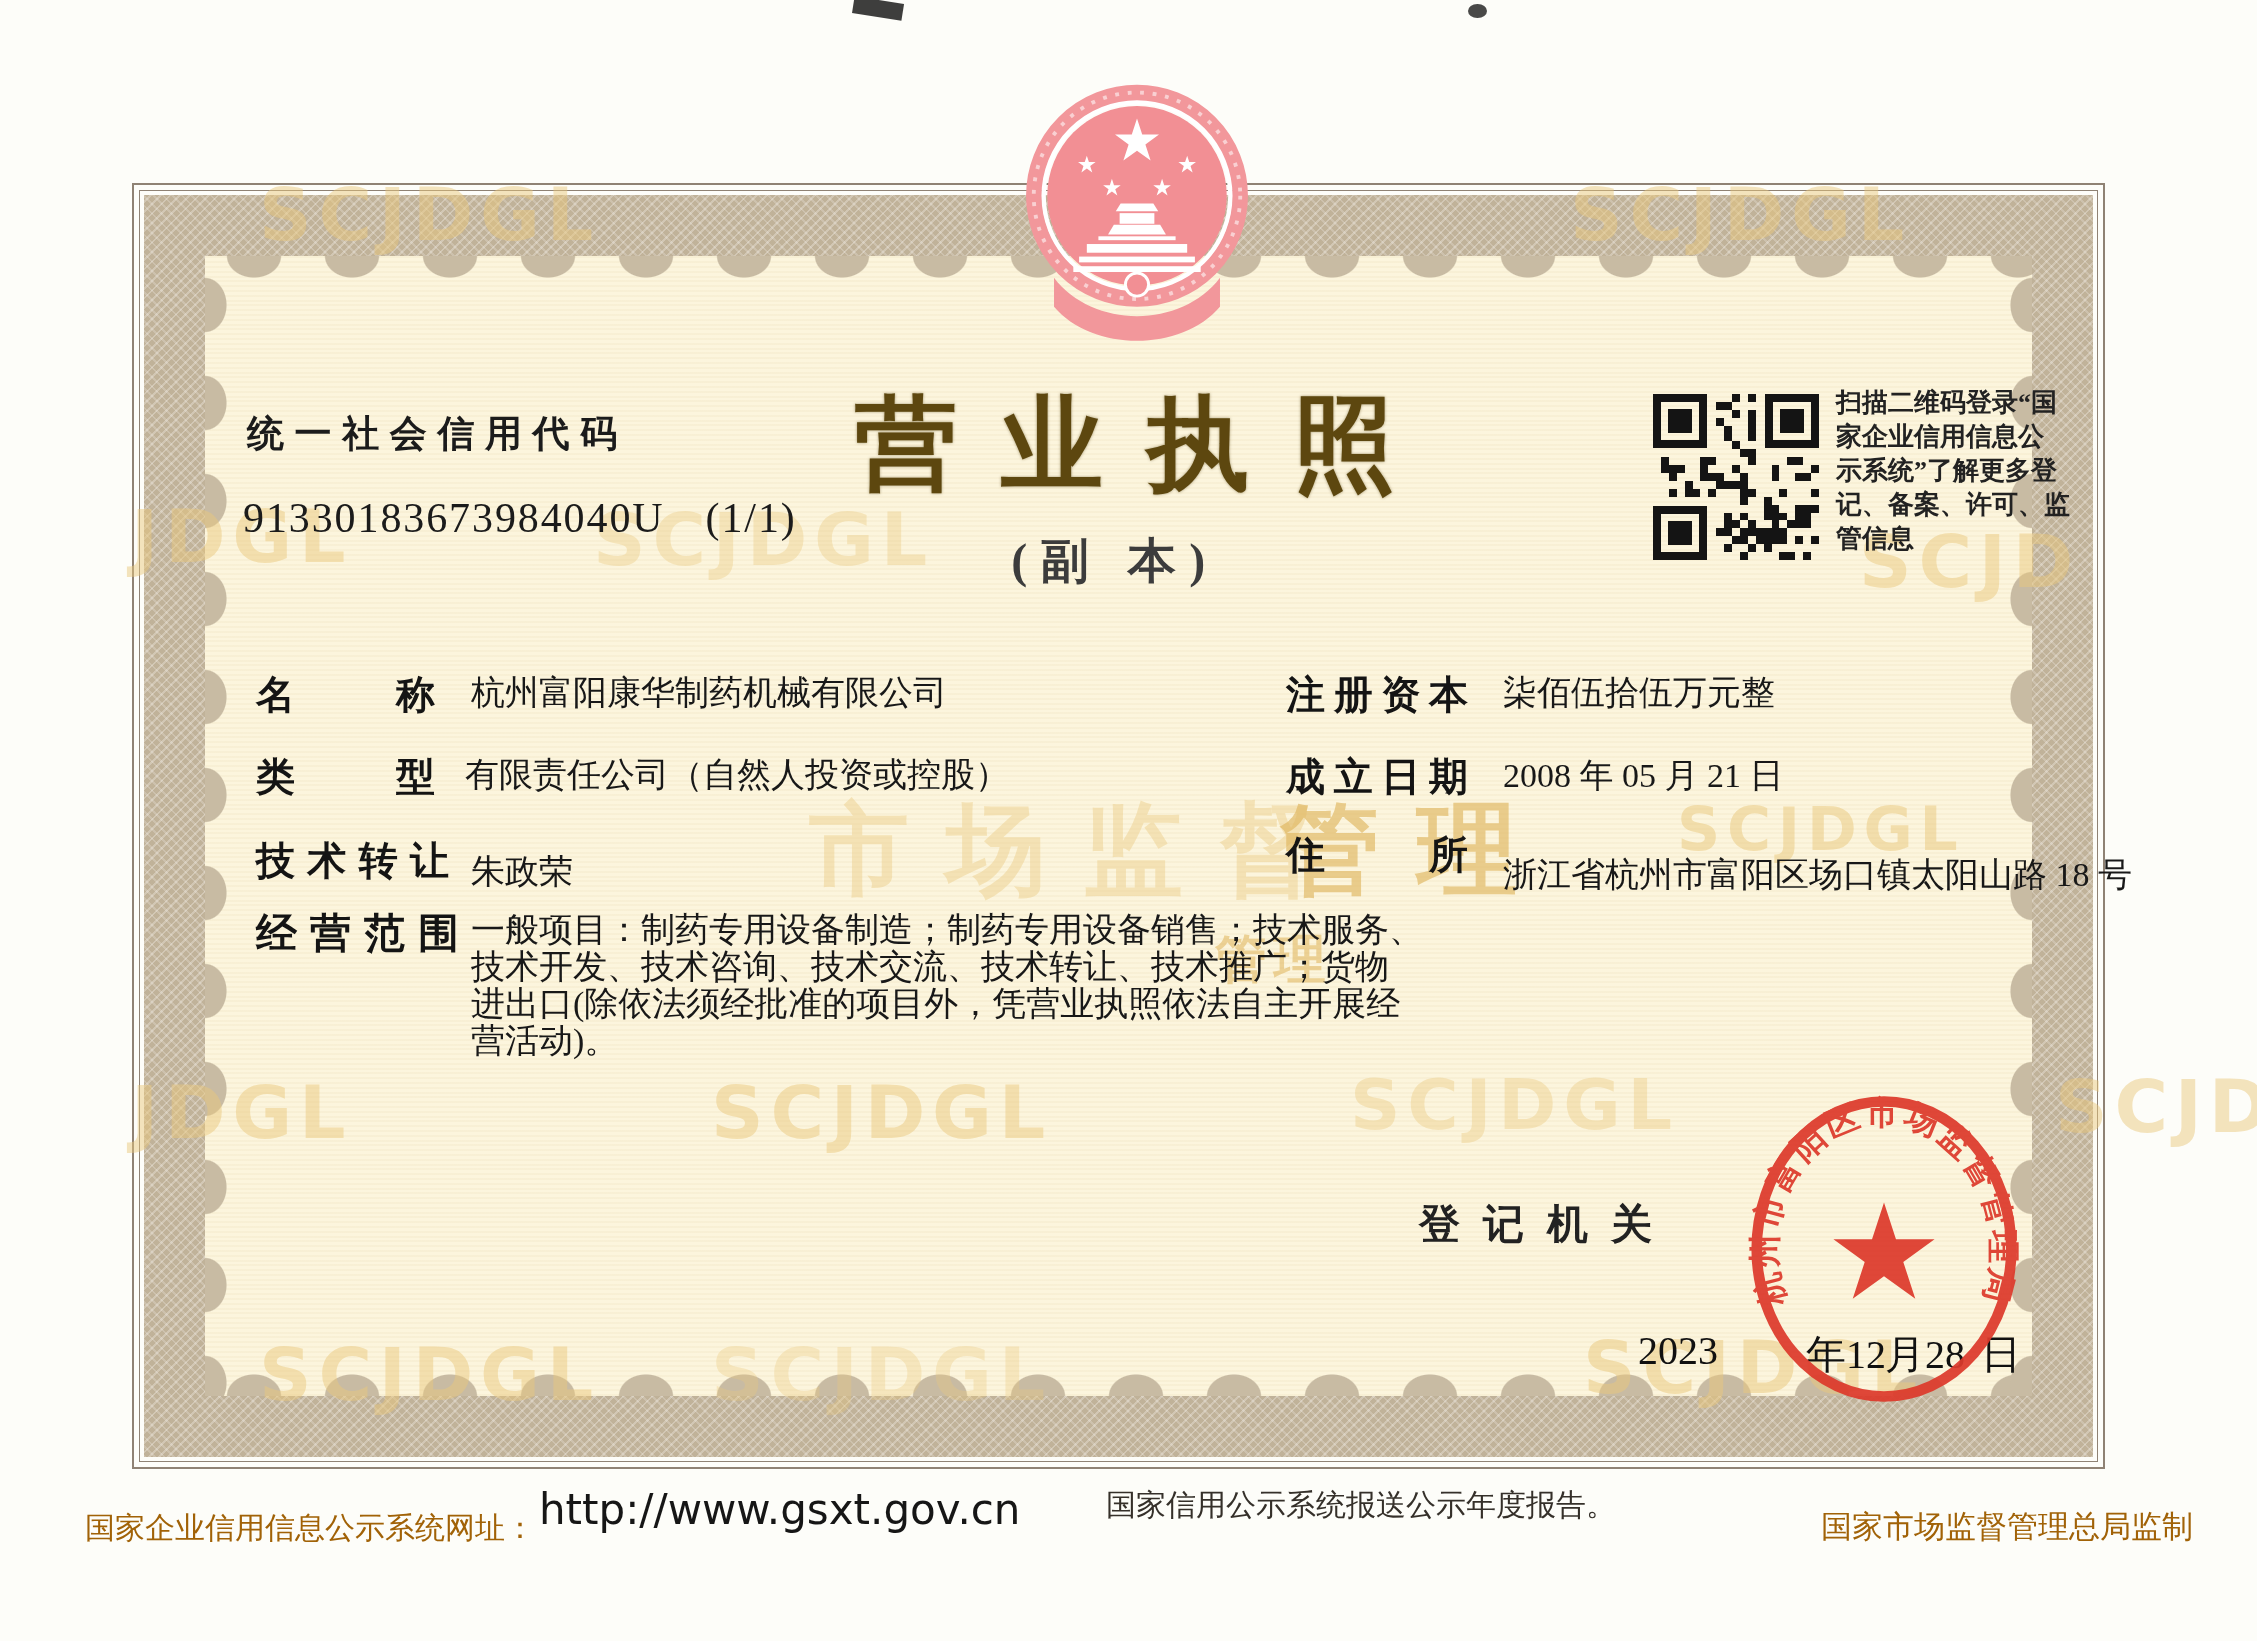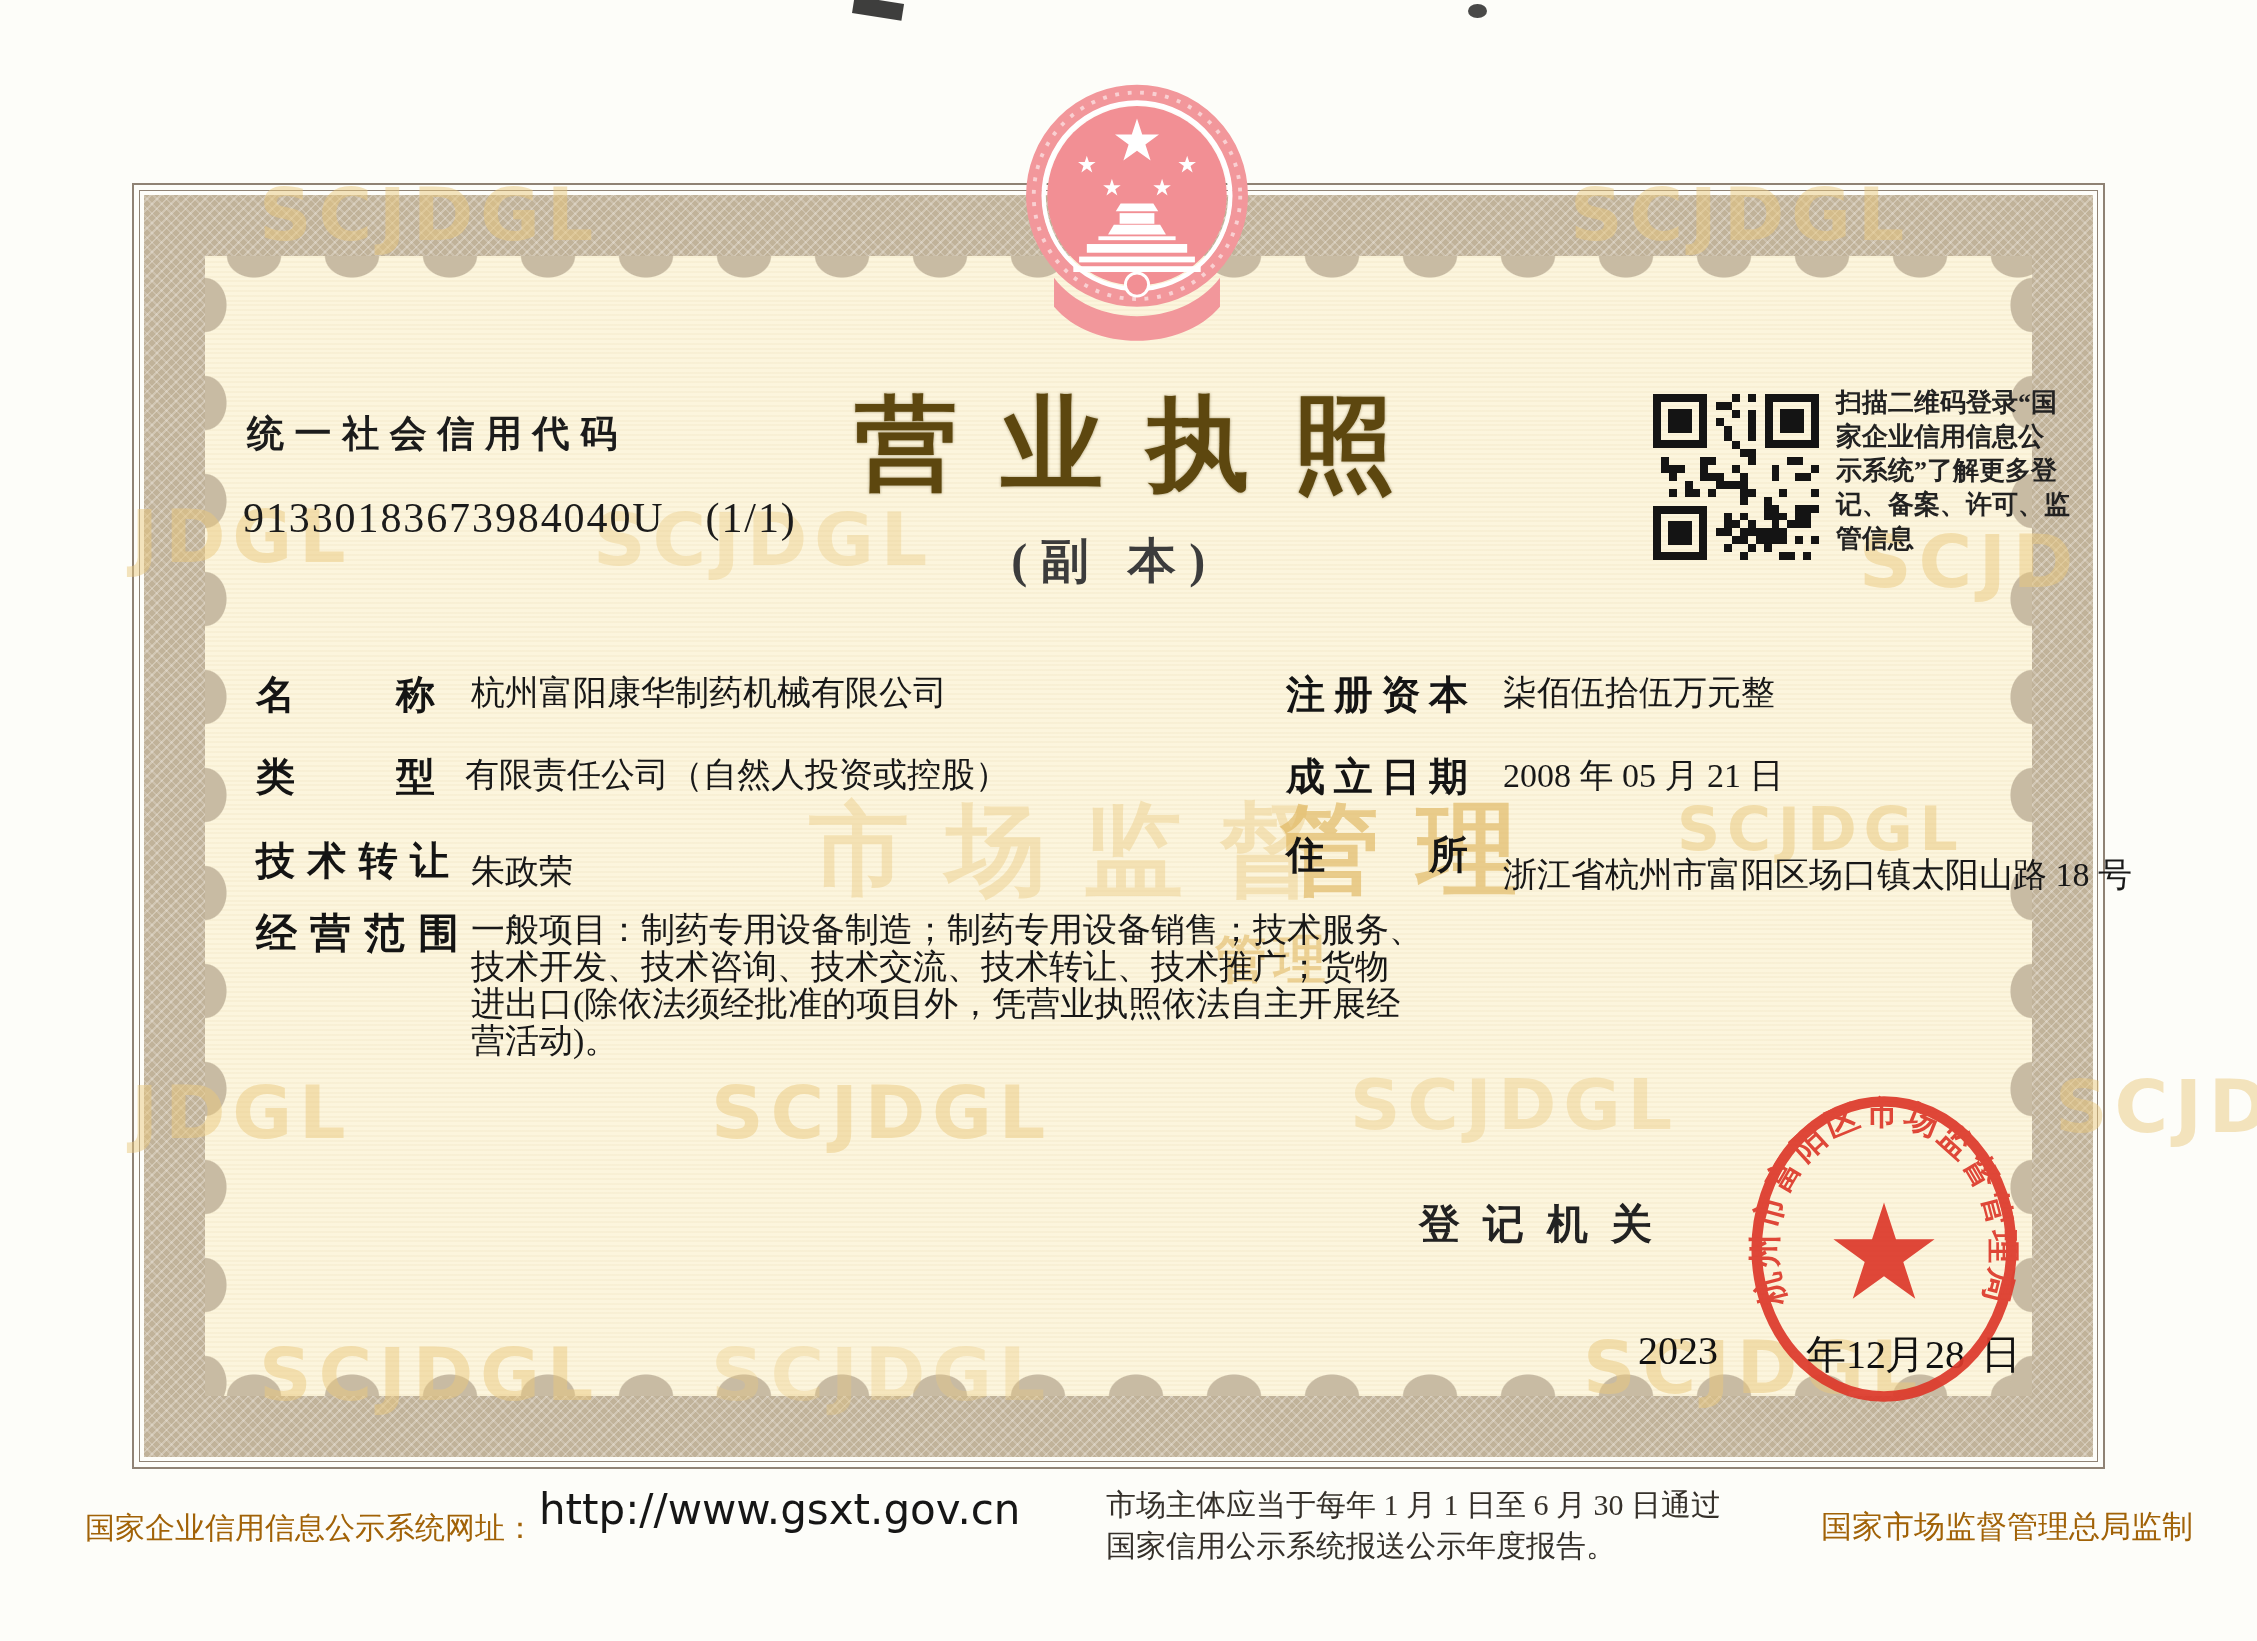--- a/index.html
+++ b/index.html
@@ -262,21 +262,20 @@
     <path id="sealArc" d="M 51 233 A 112 130 0 1 1 245 233" fill="none"></path>
     <text font-size="34" font-weight="700" fill="var(--seal-red)" letter-spacing="4" font-family="'Liberation Sans',sans-serif">
       <textPath href="#sealArc" startOffset="50%" text-anchor="middle">杭州市富阳区市场监督管理局</textPath>
     </text>
     <polygon fill="var(--seal-red)" transform="translate(148,175) scale(2.3) translate(-116,-64)" points="116,40 121.4,56.6 138.8,56.6 124.7,66.8 130.1,83.4 116,73.2 101.9,83.4 107.3,66.8 93.2,56.6 110.6,56.6"></polygon>
   </svg>
 
   <div class="abs footer" style="left:85px;top:1508px;">国家企业信用信息公示系统网址：</div>
   <div class="abs site-url">http://www.gsxt.gov.cn</div>
   <div class="abs annual">
-    <div>市场主体应当于每年 1 月 1 日至 6 月 30 日通过</div>
     <div>国家信用公示系统报送公示年度报告。</div>
   </div>
   <div class="abs footer" style="left:1821px;top:1506px;font-size:31px;">国家市场监督管理总局监制</div>
 
   <div class="artifact" style="left:853px;top:0;width:50px;height:17.4px;transform:rotate(9deg);opacity:.85;"></div>
   <div class="artifact" style="left:1468px;top:3.9px;width:19.3px;height:14.5px;border-radius:50%;opacity:.8;"></div>
 </div>
 
 
 </body></html>

